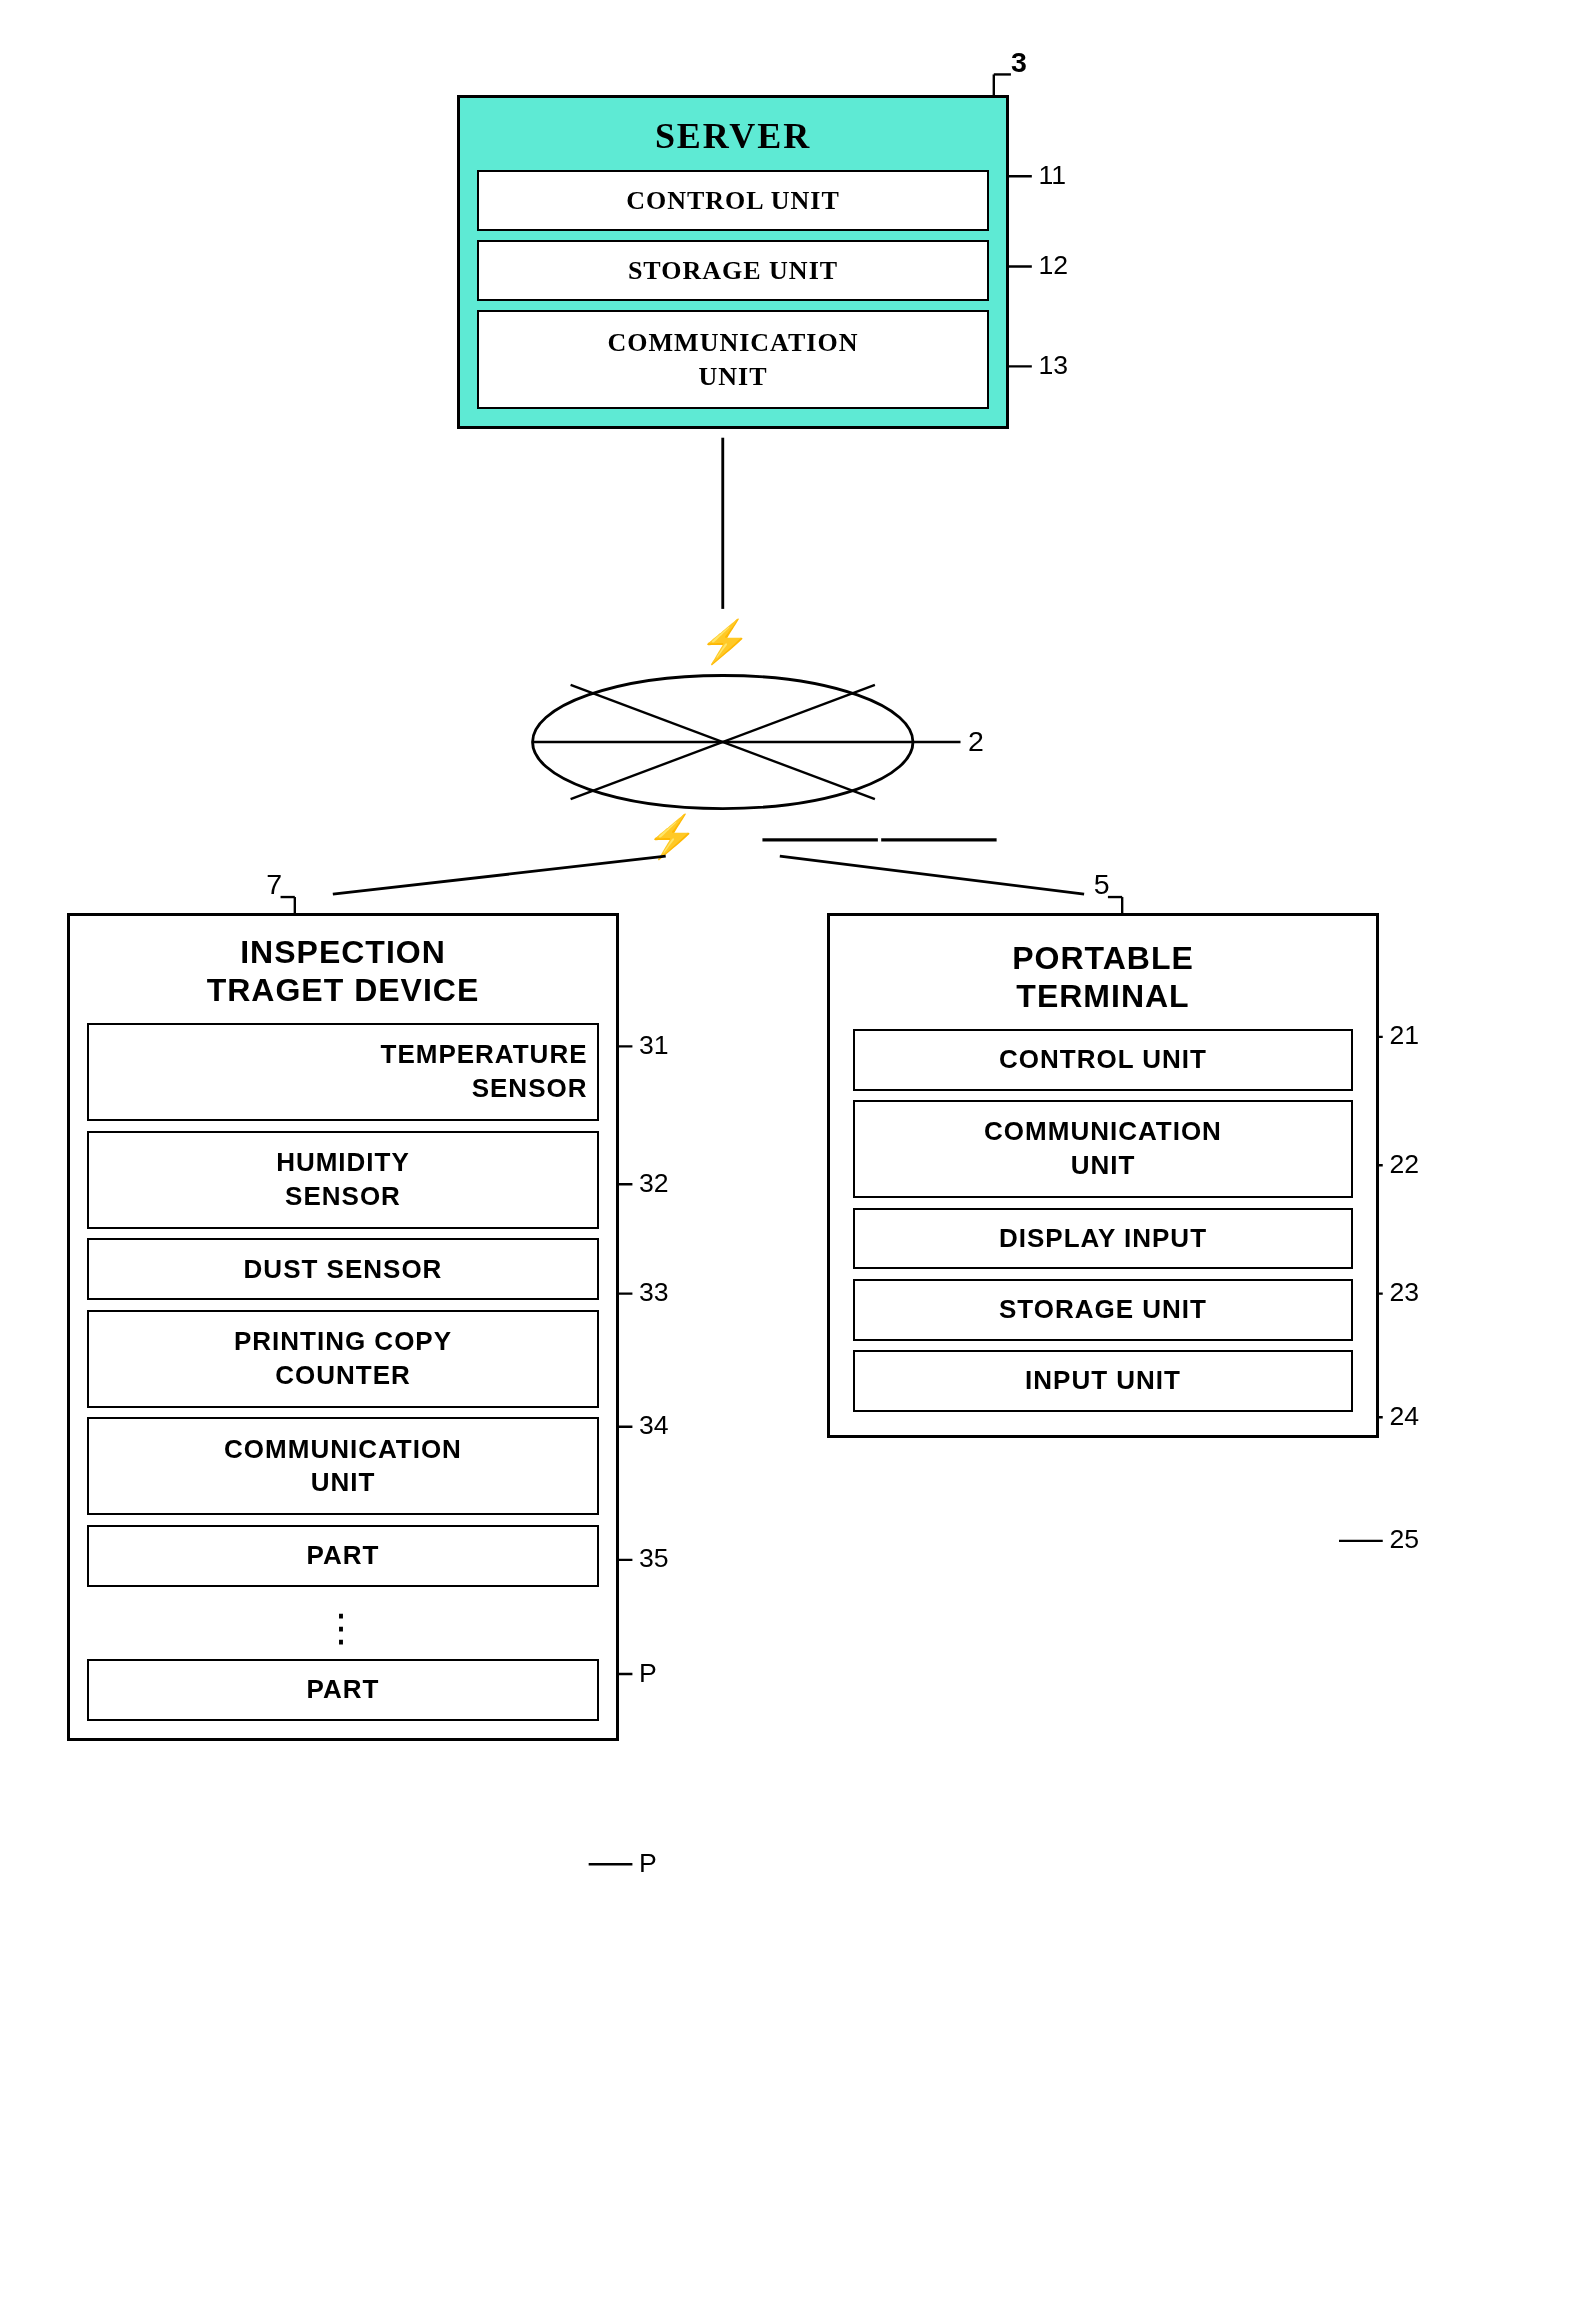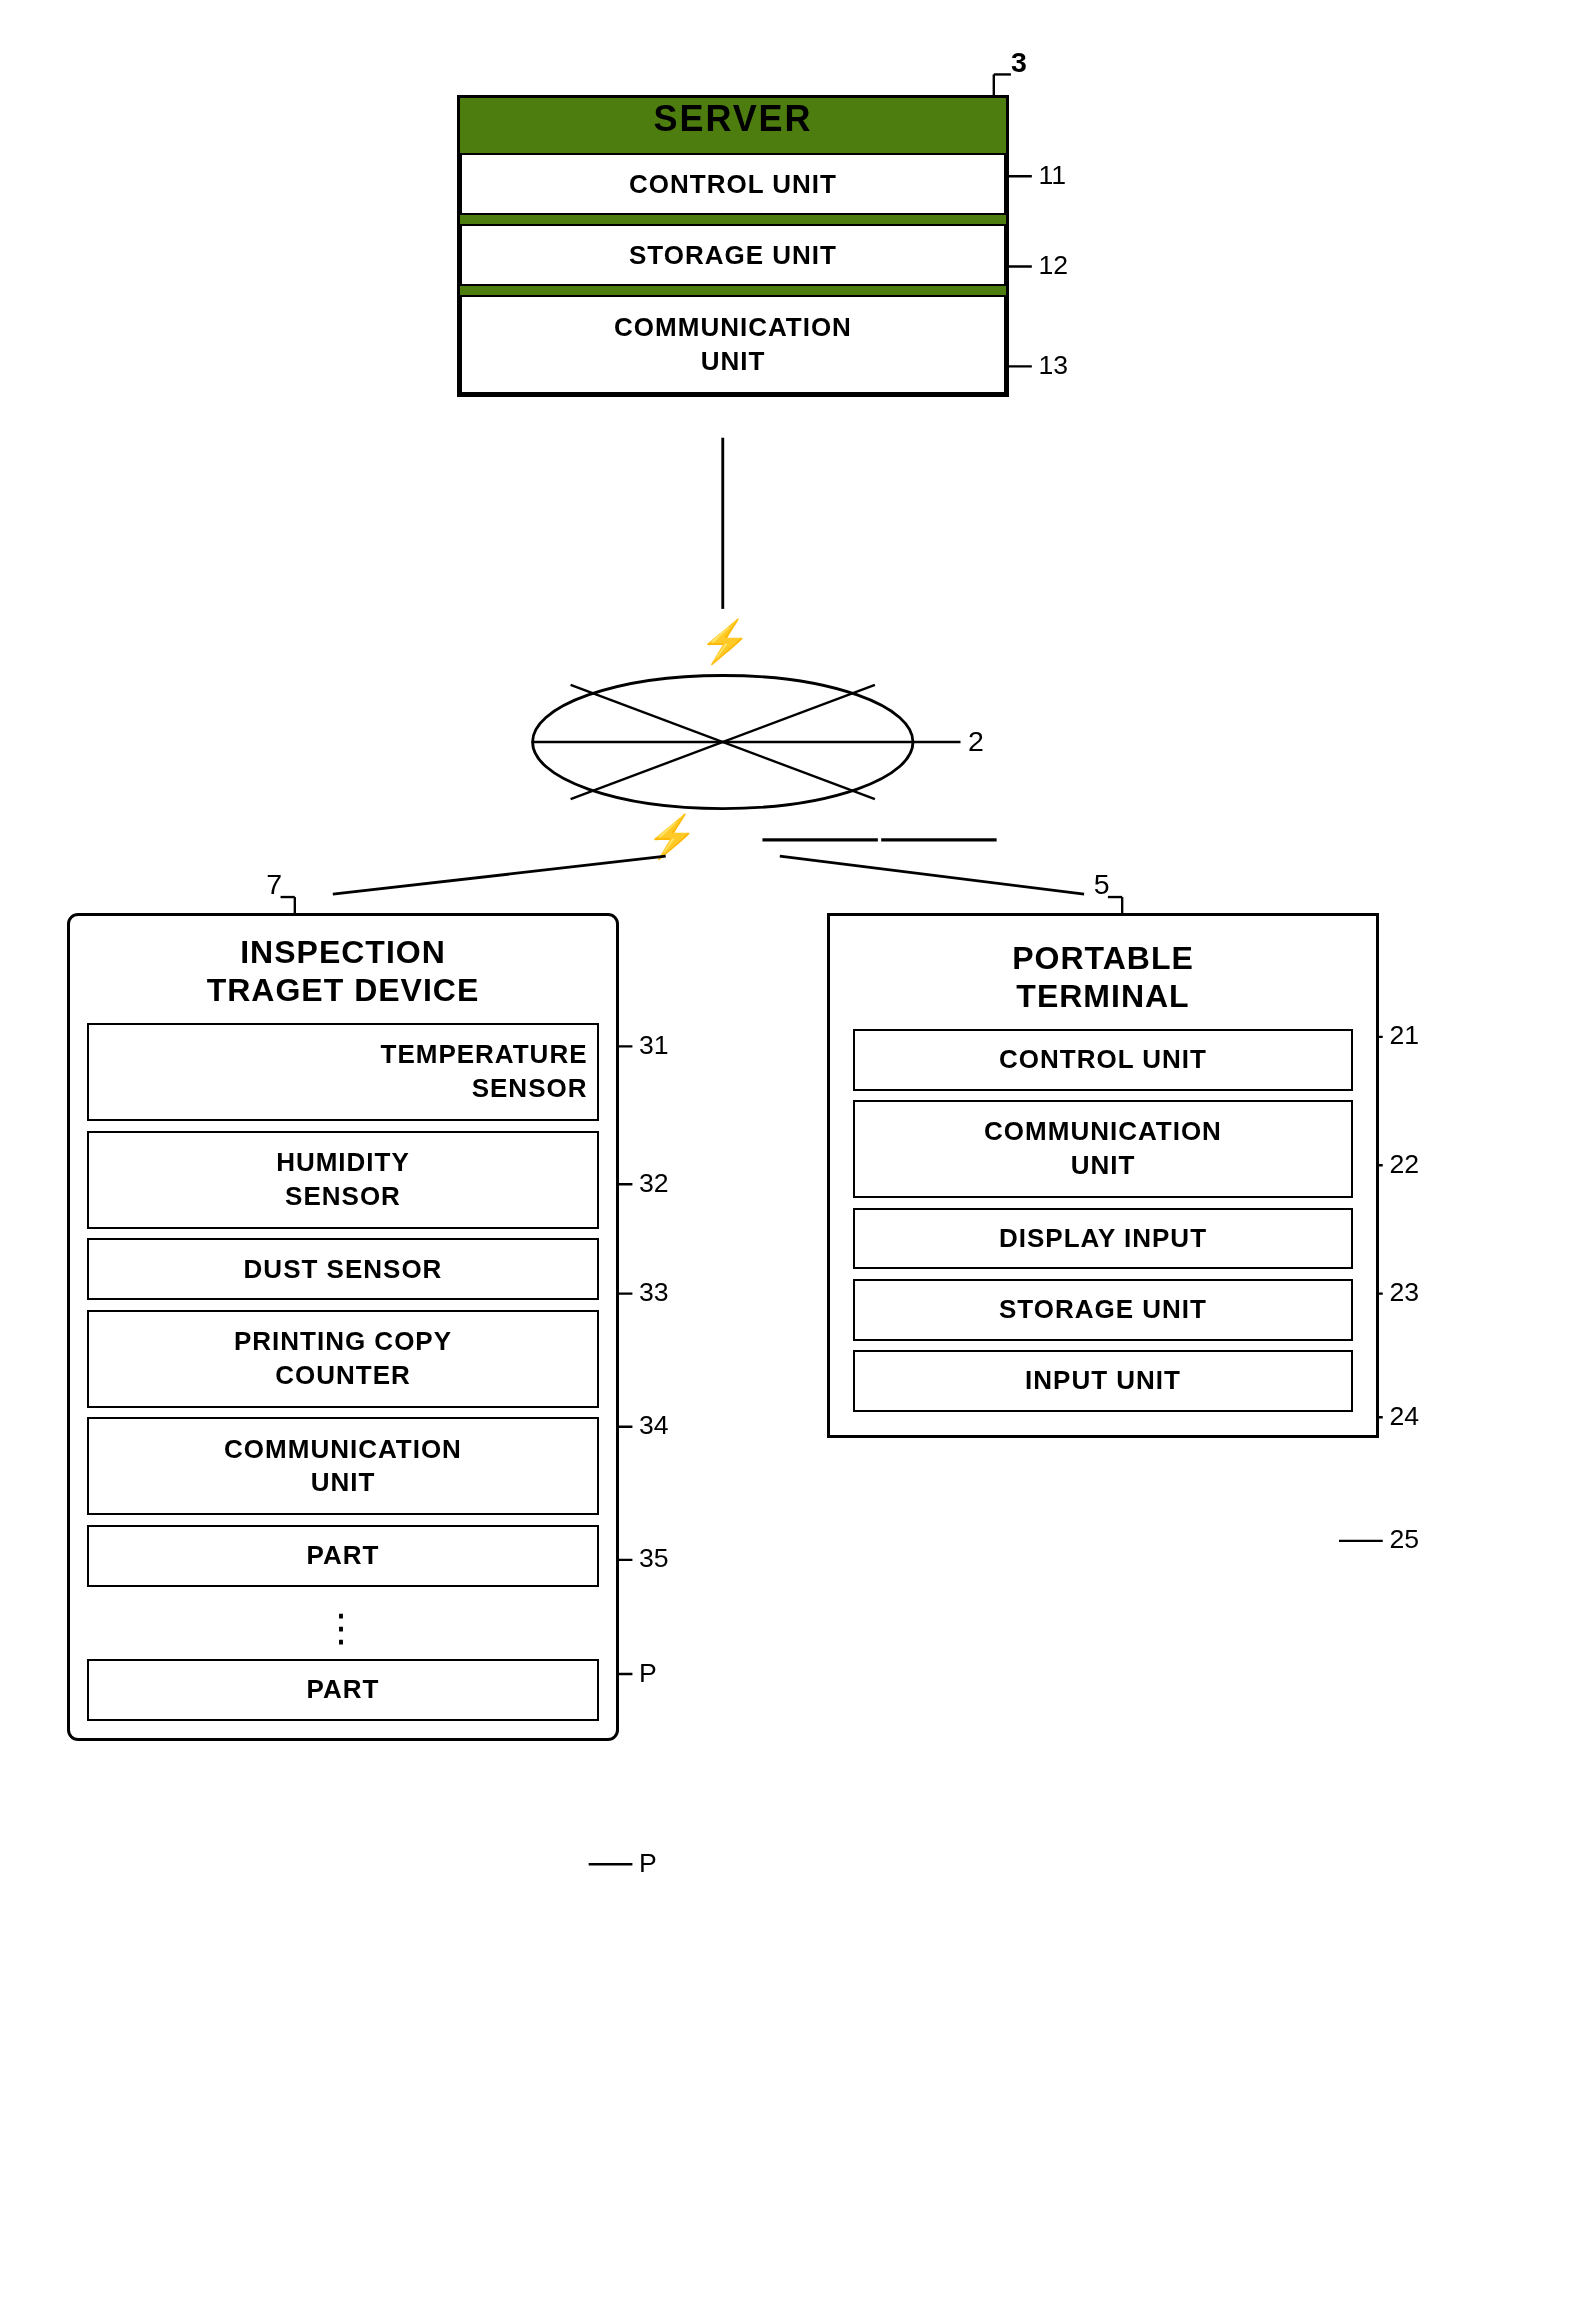--- a/index.html
+++ b/index.html
@@ -18,21 +18,23 @@
       height: 2320px;
     }
 
     
     .server-box {
       position: absolute;
       top: 57px;
       left: 457px;
       width: 533px;
       border: 3.8px solid #000;
-      background: #4d7c0f;
+      background: #5eead4;
+      padding: 17px;
+      font-family: Liberation Serif, serif;
     }
 
     .server-title {
       text-align: center;
       font-size: 36px;
       font-weight: bold;
       margin-bottom: 13.3px;
       letter-spacing: 1.9px;
     }
 
@@ -187,21 +189,21 @@
 
   </svg>
 
   <div class="server-box" style="top:95px; left:457px; width:552px;">
     <div class="server-title">SERVER</div>
     <div class="unit-box">CONTROL UNIT</div>
     <div class="unit-box">STORAGE UNIT</div>
     <div class="unit-box" style="line-height:1.3;">COMMUNICATION<br>UNIT</div>
   </div>
 
-  <div class="inspection-box" style="top:913px; left:67px; width:552px;border-radius:11px;">
+  <div class="inspection-box" style="top:913px; left:67px; width:552px;">
     <div class="box-title">INSPECTION<br>TRAGET DEVICE</div>
     <div class="unit-box" style="line-height:1.3;text-align:right;">TEMPERATURE<br>SENSOR</div>
     <div class="unit-box" style="line-height:1.3;">HUMIDITY<br>SENSOR</div>
     <div class="unit-box">DUST SENSOR</div>
     <div class="unit-box" style="line-height:1.3;">PRINTING COPY<br>COUNTER</div>
     <div class="unit-box" style="line-height:1.3;">COMMUNICATION<br>UNIT</div>
     <div class="unit-box">PART</div>
     <div class="dots-area">⋮</div>
     <div class="unit-box">PART</div>
   </div>

